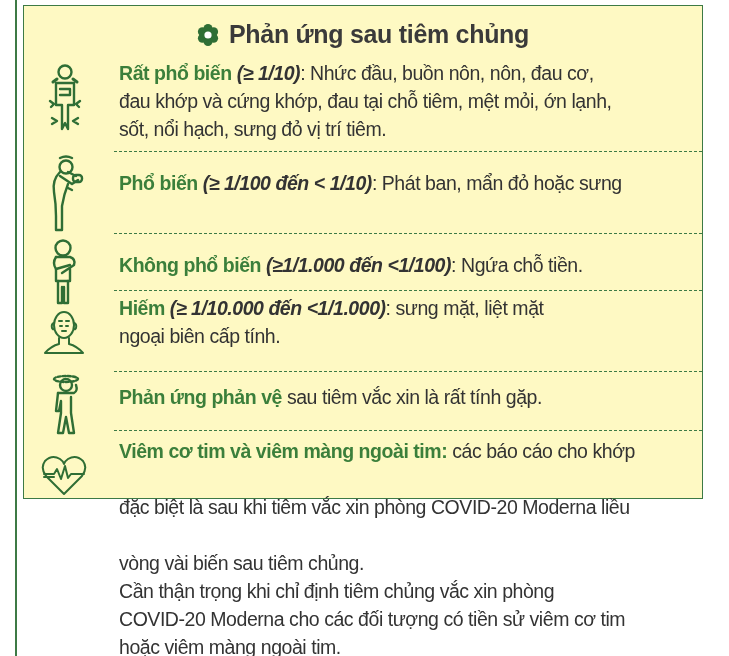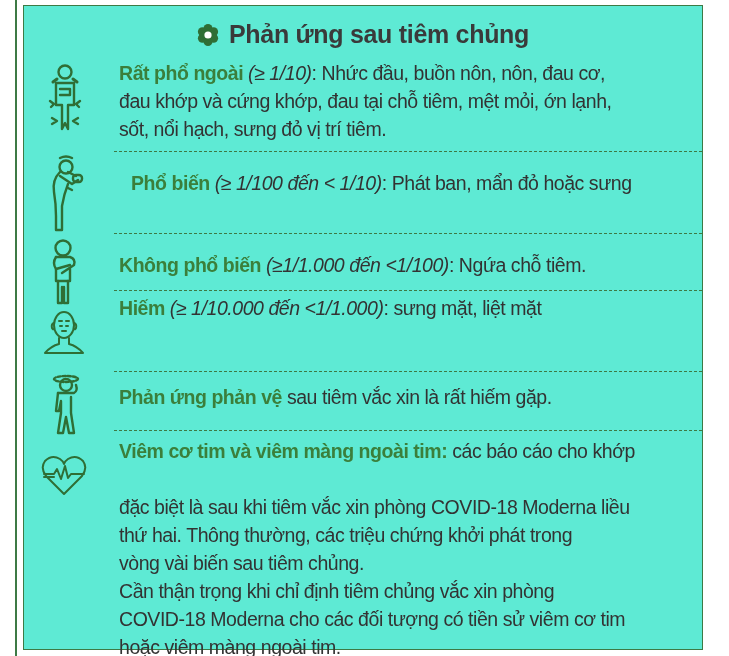--- a/index.html
+++ b/index.html
@@ -1,29 +1,29 @@
 <!DOCTYPE html>
 <html><head>
 <meta charset="utf-8">
 <style>
   html, body { margin:0; padding:0; background:#ffffff; }
   body { width:729px; height:656px; position:relative; overflow:hidden;
          font-family:"Liberation Sans", sans-serif; }
   .outer-line { position:absolute; left:15px; top:0; width:2px; height:656px; background:#3d7a45; }
-  .card { position:absolute; left:23px; top:5px; width:680px; height:645px;
-          border:1.5px solid #3d7a45; background:#5eead4; box-sizing:border-box; }
+  .card { position:absolute; left:23px; top:5px; width:680px; height:494px;
+          border:1.5px solid #3d7a45; background:#fef9c3; box-sizing:border-box; }
   .title { position:absolute; left:0; top:11px; width:100%; text-align:center;
            font-family:"Liberation Sans", sans-serif; font-weight:bold; font-size:25px;
            color:#3a3a3a; letter-spacing:-0.3px; line-height:34px; }
   .title .flower { display:inline-block; width:22px; height:22px; vertical-align:-3px; margin-right:10px; }
   .section { position:absolute; left:95px; right:6px; }
   .section .text { font-size:19.5px; line-height:28px; color:#333; letter-spacing:-0.45px;
                    font-family:"Liberation Sans", sans-serif; }
   .label { color:#3b7f3b; font-weight:bold; }
-  .range { font-style:italic; }
+  .range { font-style:italic;font-weight:bold; }
   .divider { position:absolute; left:90px; right:0; height:0; border-top:1.5px dashed #3d7a45; }
   .icon { position:absolute; }
   .icon svg { display:block; }
 </style>
 </head>
 <body>
 
 <div class="outer-line"></div>
 
 <div class="card">
@@ -50,106 +50,107 @@
       <circle cx="21" cy="9" r="6.5"></circle>
       <path d="M12 20 L30 20 L30 42 L24 42 L24 66 L21 60 L18 66 L18 42 L12 42 Z"></path>
       <path d="M16 26 L26 26 L26 32 L16 32"></path>
       <path d="M9 19 L13 16 M33 19 L29 16" stroke-width="3"></path>
       <path d="M6 38 L10 41 L7 44 M36 38 L32 41 L35 44"></path>
       <path d="M8 55 L13 58 L8 61 M34 55 L29 58 L34 61"></path>
     </svg>
   </div>
   <div class="section" style="top:53px;">
     <div class="text">
-      <span class="label">Rất phổ ngoài</span><span class="range"> (≥ 1/10)</span><span>: Nhức đầu, buồn nôn, nôn, đau cơ,</span><br>
+      <span class="label">Rất phổ biến</span><span class="range"> (≥ 1/10)</span><span>: Nhức đầu, buồn nôn, nôn, đau cơ,</span><br>
       <span>đau khớp và cứng khớp, đau tại chỗ tiêm, mệt mỏi, ớn lạnh,</span><br>
       <span>sốt, nổi hạch, sưng đỏ vị trí tiêm.</span>
     </div>
   </div>
   <div class="divider" style="top:145px;"></div>
 
   <div class="icon" style="left:22px;top:148px;">
     <svg width="40" height="80" viewBox="0 0 40 80" fill="none" stroke="#2f6e35" stroke-width="2.4" stroke-linecap="round" stroke-linejoin="round">
       <path d="M14 4 Q20 1 26 4"></path>
       <circle cx="20" cy="13" r="6.5"></circle>
       <path d="M14 18 Q6 26 8 38 Q10 50 10 62 L10 76 L16 76 L16 52 Q18 40 22 30"></path>
       <path d="M14 22 L26 30 L32 26"></path>
       <path d="M22 18 L30 22"></path>
       <rect x="27" y="21" width="9" height="7" rx="3"></rect>
       <path d="M22 34 L26 36"></path>
     </svg>
   </div>
-  <div class="section" style="top:163px;margin-left:12px;">
+  <div class="section" style="top:163px;">
     <div class="text">
       <span class="label">Phổ biến</span><span class="range"> (≥ 1/100 đến &lt; 1/10)</span><span>: Phát ban, mẩn đỏ hoặc sưng</span><br>
     </div>
   </div>
   <div class="divider" style="top:227px;"></div>
 
   <div class="icon" style="left:24px;top:233px;">
     <svg width="32" height="68" viewBox="0 0 32 68" fill="none" stroke="#2f6e35" stroke-width="2.4" stroke-linecap="round" stroke-linejoin="round">
       <circle cx="15" cy="9" r="7.5"></circle>
       <path d="M8 18 L22 18 Q28 20 26 26 L14 34"></path>
       <path d="M8 18 Q4 24 8 30 L22 26"></path>
       <path d="M8 30 L8 42 L22 42 L22 30"></path>
       <path d="M10 42 L10 64 L14 64 L14 48 M16 48 L16 64 L20 64 L20 42"></path>
     </svg>
   </div>
   <div class="section" style="top:245px;">
     <div class="text">
-      <span class="label">Không phổ biến</span><span class="range"> (≥1/1.000 đến &lt;1/100)</span><span>: Ngứa chỗ tiêm.</span>
+      <span class="label">Không phổ biến</span><span class="range"> (≥1/1.000 đến &lt;1/100)</span><span>: Ngứa chỗ tiền.</span>
     </div>
   </div>
   <div class="divider" style="top:284px;"></div>
 
   <div class="icon" style="left:17px;top:302px;">
     <svg width="46" height="50" viewBox="0 0 46 50" fill="none" stroke="#2f6e35" stroke-width="2" stroke-linecap="round" stroke-linejoin="round">
       <ellipse cx="23" cy="17" rx="10" ry="13"></ellipse>
       <path d="M13 15 Q10 16 11 20 Q12 22 13 21 M33 15 Q36 16 35 20 Q34 22 33 21"></path>
       <path d="M18 13 L21 13 M25 13 L28 13"></path>
       <path d="M19 18 L21 18 M25 18 L27 18"></path>
       <path d="M21 23 L25 23"></path>
       <path d="M18 30 L18 36 Q10 38 4 45 L42 45 Q36 38 28 36 L28 30"></path>
     </svg>
   </div>
   <div class="section" style="top:288px;">
     <div class="text">
       <span class="label">Hiếm</span><span class="range"> (≥ 1/10.000 đến &lt;1/1.000)</span><span>: sưng mặt, liệt mặt</span><br>
+      <span>ngoại biên cấp tính.</span>
     </div>
   </div>
   <div class="divider" style="top:365px;"></div>
 
   <div class="icon" style="left:22px;top:367px;">
     <svg width="40" height="64" viewBox="0 0 40 64" fill="none" stroke="#2f6e35" stroke-width="2.4" stroke-linecap="round" stroke-linejoin="round">
       <ellipse cx="20" cy="6" rx="12" ry="3" stroke-dasharray="3 2"></ellipse>
       <circle cx="20" cy="12" r="6"></circle>
       <path d="M12 20 L28 20 Q32 18 30 12"></path>
       <path d="M12 20 L10 38 L13 38 L15 28 L15 40 L12 60 L17 60 L20 44 L23 60 L28 60 L25 40 L25 24"></path>
     </svg>
   </div>
   <div class="section" style="top:377px;">
     <div class="text">
-      <span class="label">Phản ứng phản vệ</span><span> sau tiêm vắc xin là rất hiếm gặp.</span>
+      <span class="label">Phản ứng phản vệ</span><span> sau tiêm vắc xin là rất tính gặp.</span>
     </div>
   </div>
   <div class="divider" style="top:424px;"></div>
 
   <div class="icon" style="left:16px;top:448px;">
     <svg width="48" height="42" viewBox="0 0 48 42" fill="none" stroke="#2f6e35" stroke-width="2" stroke-linecap="round" stroke-linejoin="round">
       <path d="M24 40 L6 22 Q0 14 5 7 Q12 0 20 5 Q23 7 24 10 Q25 7 28 5 Q36 0 43 7 Q48 14 42 22 Z"></path>
       <path d="M4 20 L14 20 L17 15 L21 25 L25 12 L28 24 L31 20 L44 20"></path>
       <path d="M4 23 L14 23"></path>
     </svg>
   </div>
   <div class="section" style="top:431px;">
     <div class="text">
       <span class="label">Viêm cơ tim và viêm màng ngoài tim:</span><span> các báo cáo cho khớp</span><br>
       <br>
-      <span>đặc biệt là sau khi tiêm vắc xin phòng COVID-18 Moderna liều</span><br>
-      <span>thứ hai. Thông thường, các triệu chứng khởi phát trong</span><br>
+      <span>đặc biệt là sau khi tiêm vắc xin phòng COVID-20 Moderna liều</span><br>
+      <br>
       <span>vòng vài biến sau tiêm chủng.</span><br>
       <span>Cần thận trọng khi chỉ định tiêm chủng vắc xin phòng</span><br>
-      <span>COVID-18 Moderna cho các đối tượng có tiền sử viêm cơ tim</span><br>
+      <span>COVID-20 Moderna cho các đối tượng có tiền sử viêm cơ tim</span><br>
       <span>hoặc viêm màng ngoài tim.</span>
     </div>
   </div>
 
 </div>
 
 </body></html>

